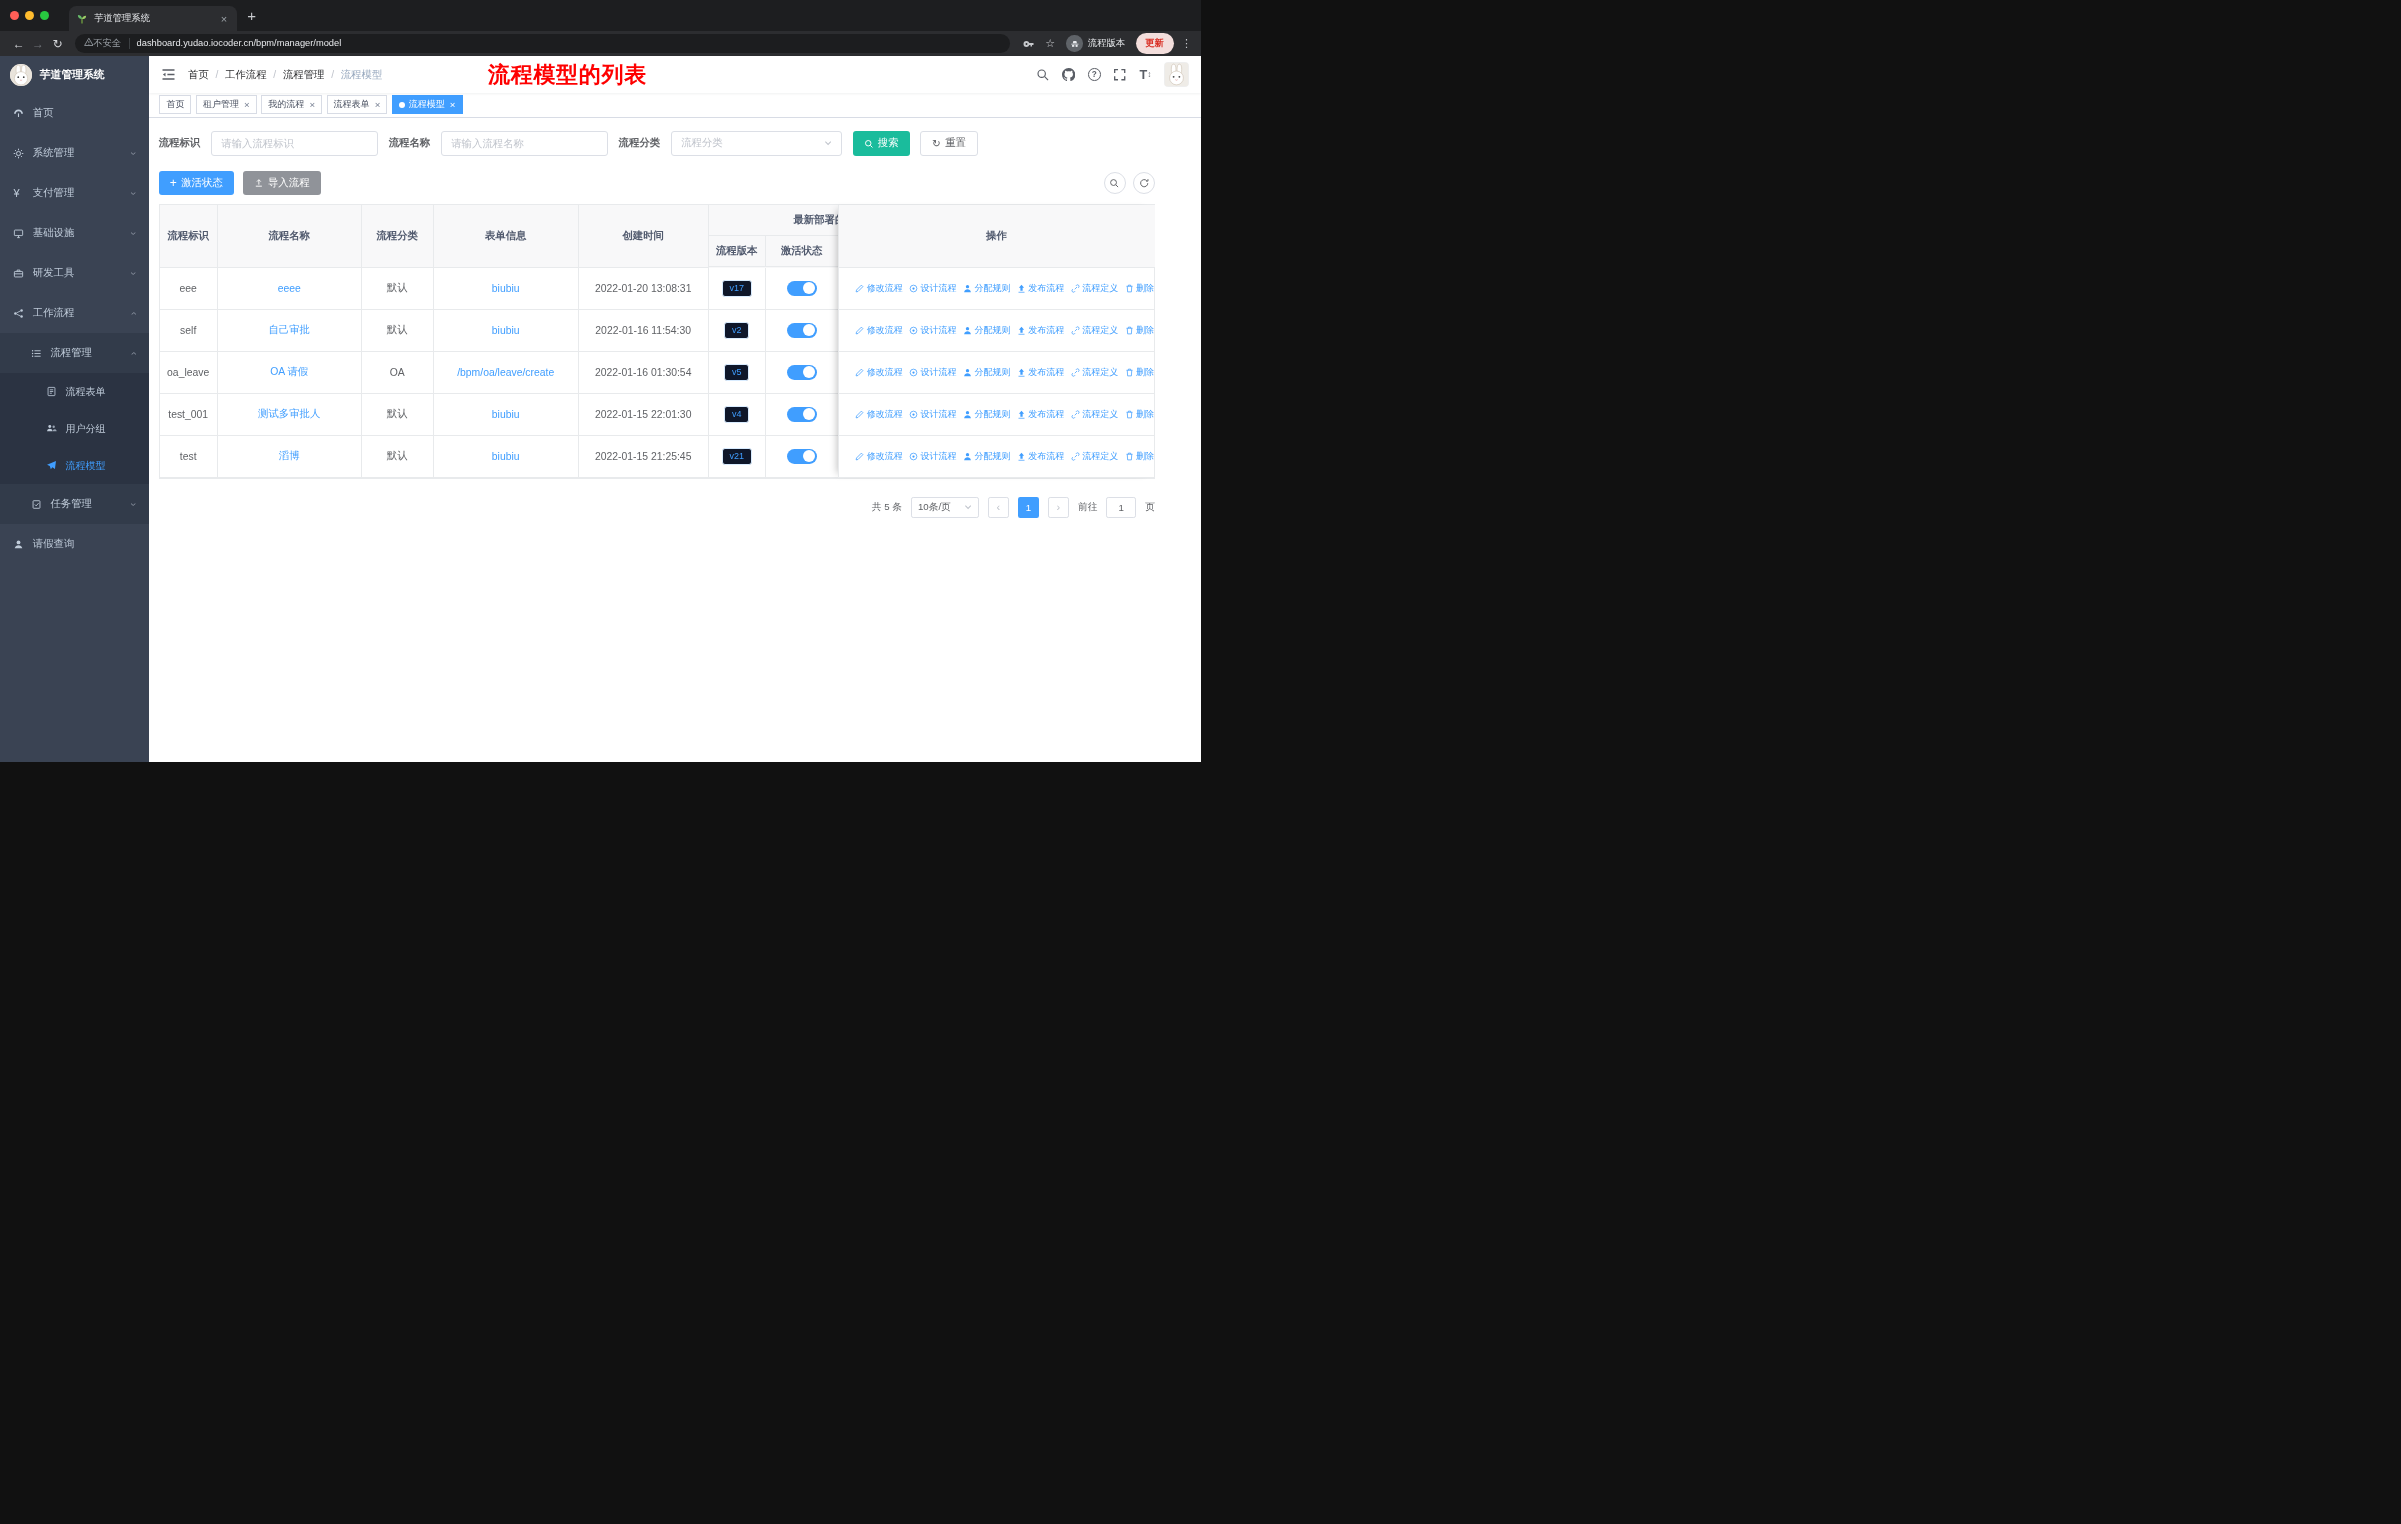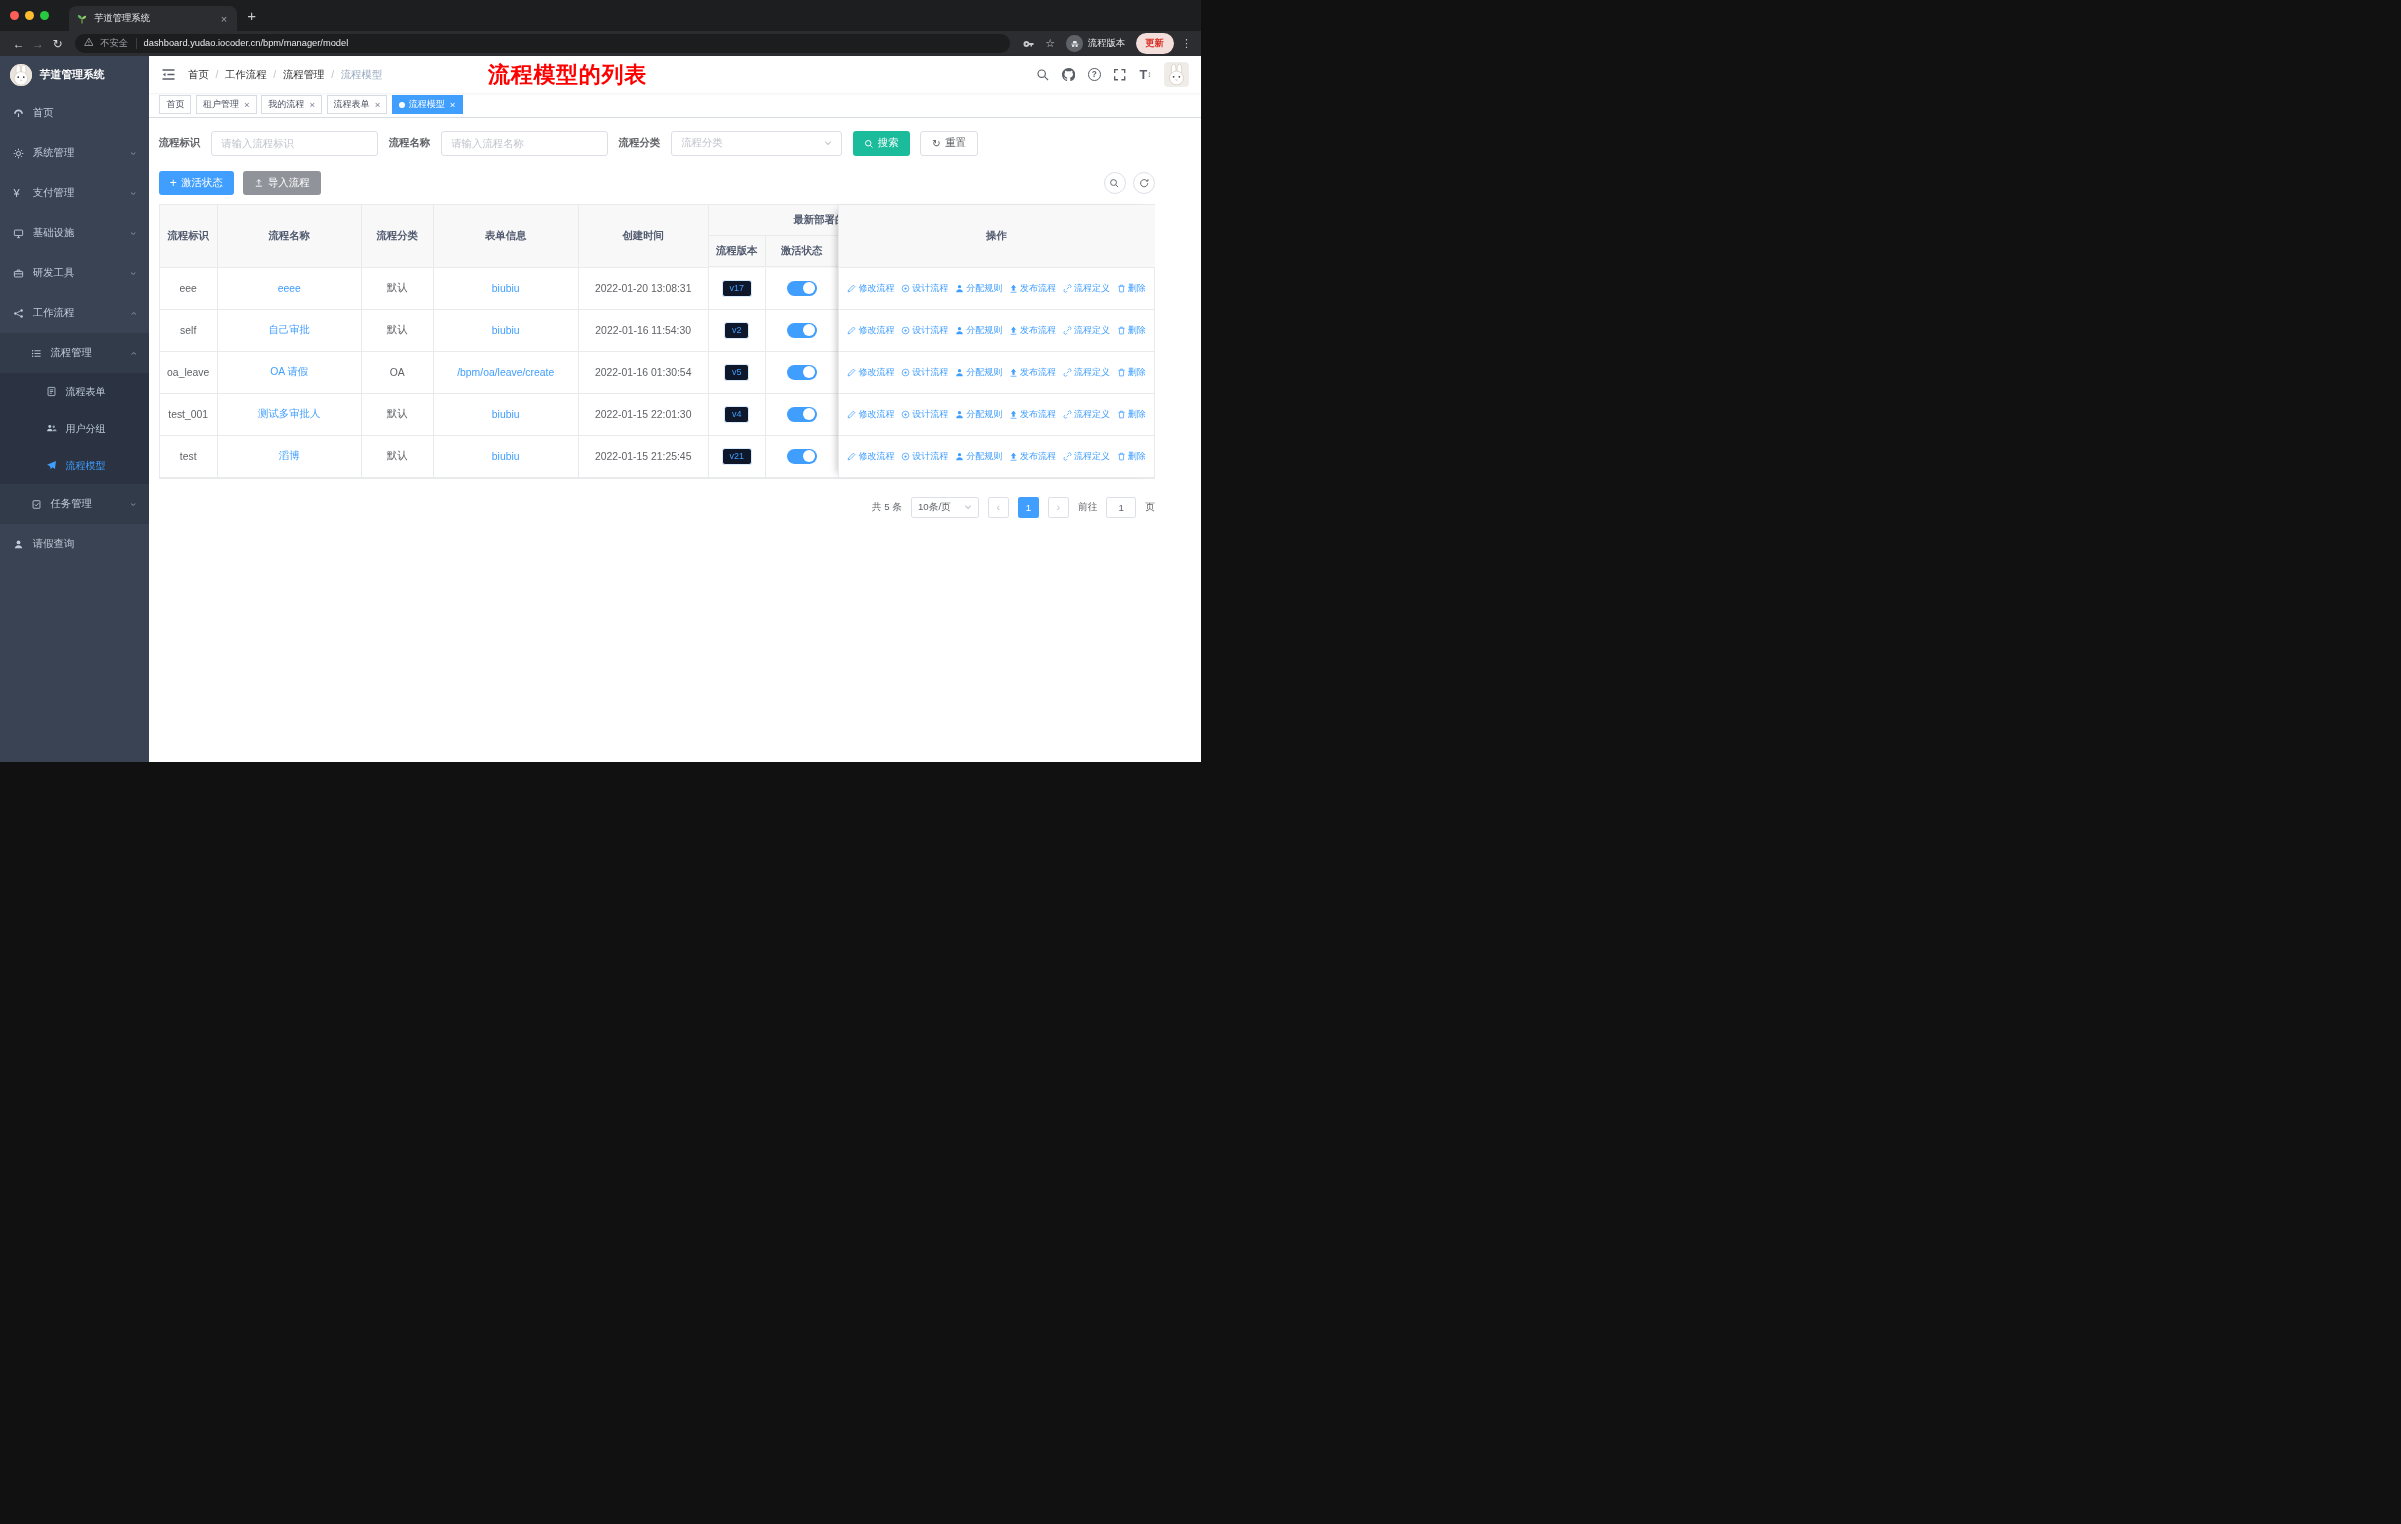--- a/index.html
+++ b/index.html
@@ -19,21 +19,21 @@
   .tab .favicon{width:12px; height:12px; margin-right:6px; flex-shrink:0;}
   .tab-title{flex:1; overflow:hidden; white-space:nowrap;}
   .tab-close{color:#9aa0a6; font-size:11px; padding:0 2.2px; cursor:pointer;}
   .newtab{color:#c8cace; font-size:15px; margin-left:10.4px; cursor:pointer;}
 
   .toolbar{height:25px; background:#2c2d30; display:flex; align-items:center; padding:0 9px;}
   .nav-btn{width:19.4px; text-align:center; font-size:12px; color:#d5d7da; cursor:pointer;}
   .nav-btn.dim{color:#72767b;}
   .addressbar{flex:1; height:19.4px; background:#1c1d1f; border-radius:9.7px; display:flex; align-items:center;
               padding:0 9px; margin:0 7.4px; font-size:9.3px; color:#9aa0a6;}
-  .addr-warn{display:flex; align-items:flex-start; gap:7px;}
+  .addr-warn{display:flex; align-items:flex-start; gap:0;}
   .addr-div{width:0.7px; height:10.4px; background:#3c4043; margin:0 7.4px;}
   .addr-url{color:#e8eaed;}
   .tb-ico{color:#c6c8cc; margin:0 5.2px; display:flex; align-items:center; cursor:pointer;}
   .incognito{display:flex; align-items:center; gap:5.2px; color:#e8eaed; font-size:9.3px; margin:0 6px;}
   .incog-badge{width:16.4px; height:16.4px; border-radius:50%; background:#5f6368; display:flex; align-items:center; justify-content:center;}
   .update-pill{background:#f3dedc; color:#d93025; font-size:9.3px; font-weight:700; padding:3.7px 9.7px; border-radius:10.4px; margin:0 4.5px; cursor:pointer;}
   .kebab{color:#c6c8cc; font-size:11px; margin-left:3px; cursor:pointer;}
 
   
   .app{display:flex; height:706px;}
@@ -128,21 +128,21 @@
       border-right:0.7px solid #e8eaec; border-bottom:0.7px solid #e8eaec; overflow:hidden;}
   .lnk{color:var(--primary); text-decoration:none; cursor:pointer;}
   .vtag{background:#0f172a; border:0.7px solid #d9ecff; color:var(--primary); font-size:9px; padding:2.2px 6.7px; border-radius:3px;}
   .switch{width:30px; height:15px; border-radius:7.4px; background:var(--primary); position:relative; display:inline-block; cursor:pointer;}
   .switch .knob{position:absolute; top:1.5px; right:1.5px; width:12px; height:12px; border-radius:50%; background:#fff;}
 
   .tbl-ops{position:absolute; top:0; right:0; bottom:0; width:316px; background:#fff;
            box-shadow:-6px 0 7.4px -4.5px rgba(0,0,0,.25); z-index:3;}
   .ops-head{height:63px; display:flex; align-items:center; justify-content:center; background:#f8f8f9;
             font-weight:700; color:#515a6e; border-bottom:0.7px solid #e8eaec; border-left:0.7px solid #e8eaec;}
-  .ops-row{height:42px; display:flex; align-items:center; justify-content:center; gap:6.7px;
+  .ops-row{height:42px; display:flex; align-items:center; justify-content:flex-end; gap:6.7px;
            border-bottom:0.7px solid #e8eaec; border-left:0.7px solid #e8eaec; font-size:9px; background:#fff;}
   .op{color:var(--primary); display:inline-flex; align-items:center; gap:2.2px; cursor:pointer; text-decoration:none; white-space:nowrap;}
   .op svg{width:9px; height:9px;}
 
   
   .pager{display:flex; align-items:center; justify-content:flex-end; gap:9px; margin:18px 46px 0 0;
          font-size:9.7px; color:#606266;}
   .pg-size{width:68px; height:21px; border:0.7px solid #dcdfe6; border-radius:2.2px; display:flex; align-items:center;
            justify-content:space-between; padding:0 6px; cursor:pointer; background:#fff;}
   .pg-btn{min-width:21px; height:21px; border:0.7px solid #dcdfe6; border-radius:2.2px; background:#fff; color:#c0c4cc;

